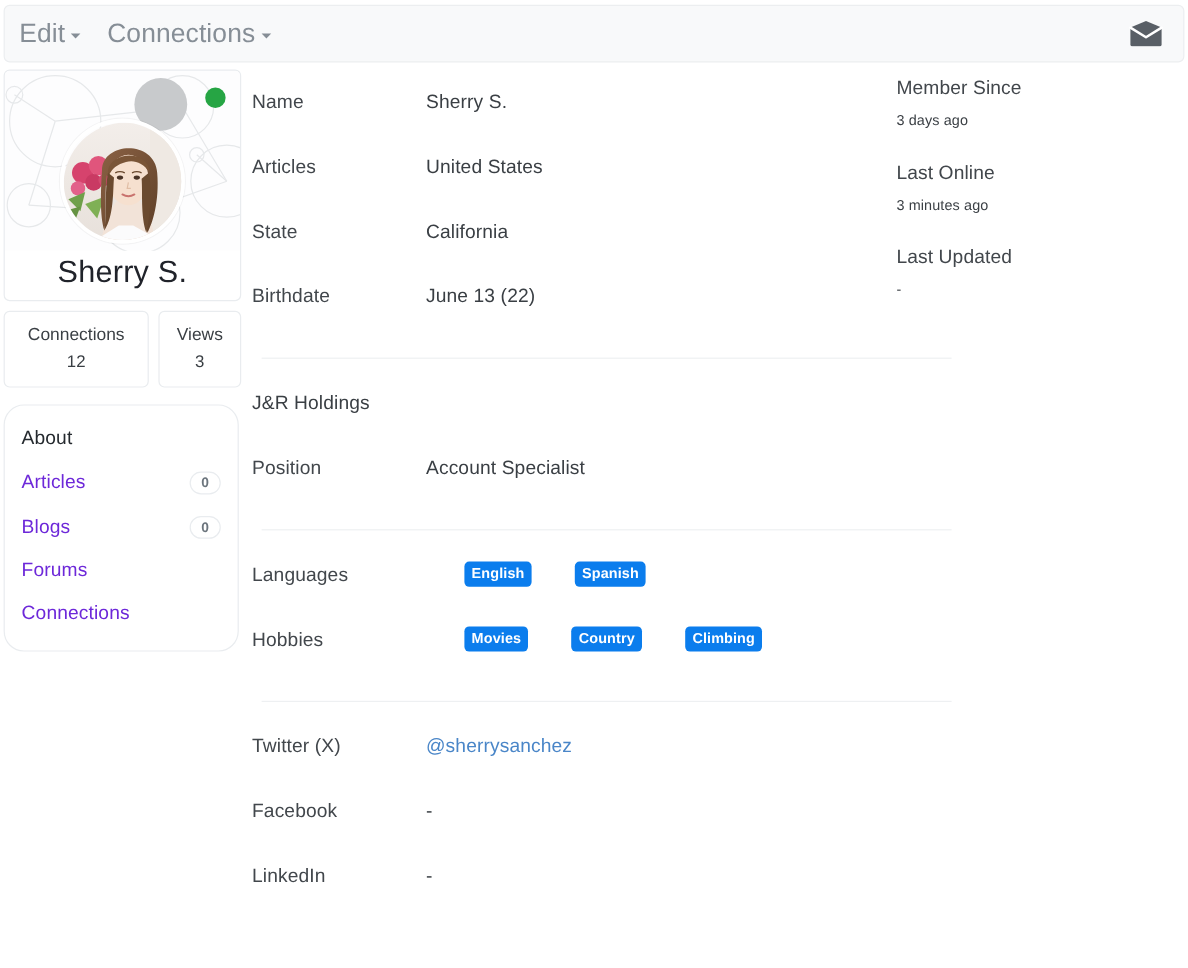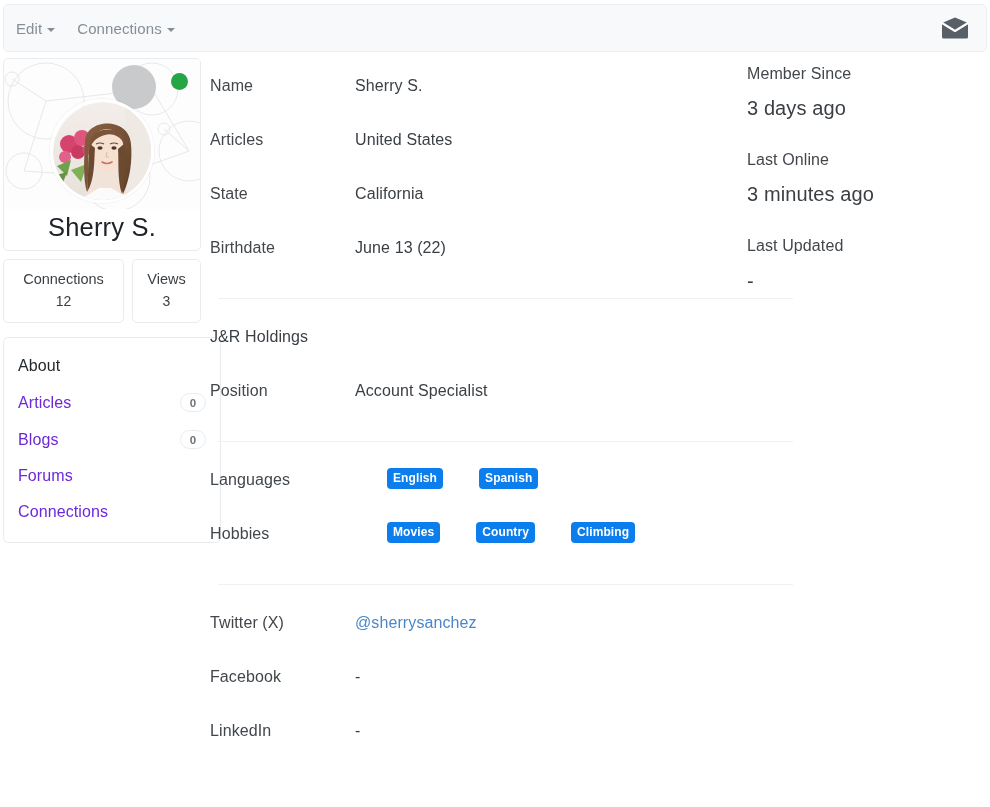--- a/index.html
+++ b/index.html
@@ -16,21 +16,21 @@
   .navbar {
     position: absolute; left: 3px; top: 4px;
     width: 984px; height: 48px;
     background: #f8f9fa;
     border: 1px solid #eceef0;
     border-radius: 5px;
     display: flex; align-items: center;
   }
   .nav-links { display: flex; align-items: center; padding-left: 12px; gap: 22px; }
   .nav-link {
-    font-size: 15px; color: #868e96; letter-spacing: .1px;
+    font-size: 22px; color: #868e96; letter-spacing: .1px;
     display: inline-flex; align-items: center; gap: 5px;
     cursor: pointer; text-decoration: none;
   }
   .caret {
     width: 0; height: 0;
     border-left: 4px solid transparent;
     border-right: 4px solid transparent;
     border-top: 4.5px solid #868e96;
     display: inline-block; margin-top: 3px;
   }
@@ -77,22 +77,22 @@
     padding: 9px 4px 10px;
     cursor: pointer;
   }
   .stat-card.connections { width: 121px; }
   .stat-card.views { width: 69px; }
   .stat-label { font-size: 14.5px; color: #3a3f44; line-height: 1.45; }
   .stat-value { font-size: 14px; color: #3a3f44; line-height: 1.6; }
 
   .menu-card {
     margin-top: 14px;
-    width: 218px;
-    border: 1px solid #e9ecef; border-radius: 5px;
+    width: 196px;
+    border: 1px solid #e9ecef; border-radius: 17px;
     background: #fff;
     padding: 10px 0 12px;
     text-align: center;
   }
   .menu-item {
     display: flex; align-items: center;
     padding: 9px 14px 9px 14px;
     font-size: 16px; cursor: pointer;
   }
   .menu-item .label { color: #6d28d9; letter-spacing: .1px; }
@@ -136,21 +136,21 @@
   }
   .hr { height: 1px; background: #eef0f2; margin: 24px 8px 10px 8px; width: 575px; }
 
   
   .meta-col {
     position: absolute; left: 747px; top: 58px; width: 215px;
     text-align: left; padding-right: 5px;
   }
   .meta-group { margin-bottom: 16px; }
   .meta-label { font-size: 16px; color: #42474c; line-height: 1.95; letter-spacing: .1px; }
-  .meta-value { font-size: 20px; color: #3a3f44; line-height: 1.95; letter-spacing: .1px; }
+  .meta-value { font-size: 12px; color: #3a3f44; line-height: 1.95; letter-spacing: .1px; }
 </style>
 </head>
 <body>
 
 <div class="page">
 
   <div class="navbar">
     <div class="nav-links">
       <a class="nav-link">
         <span>Edit</span>

